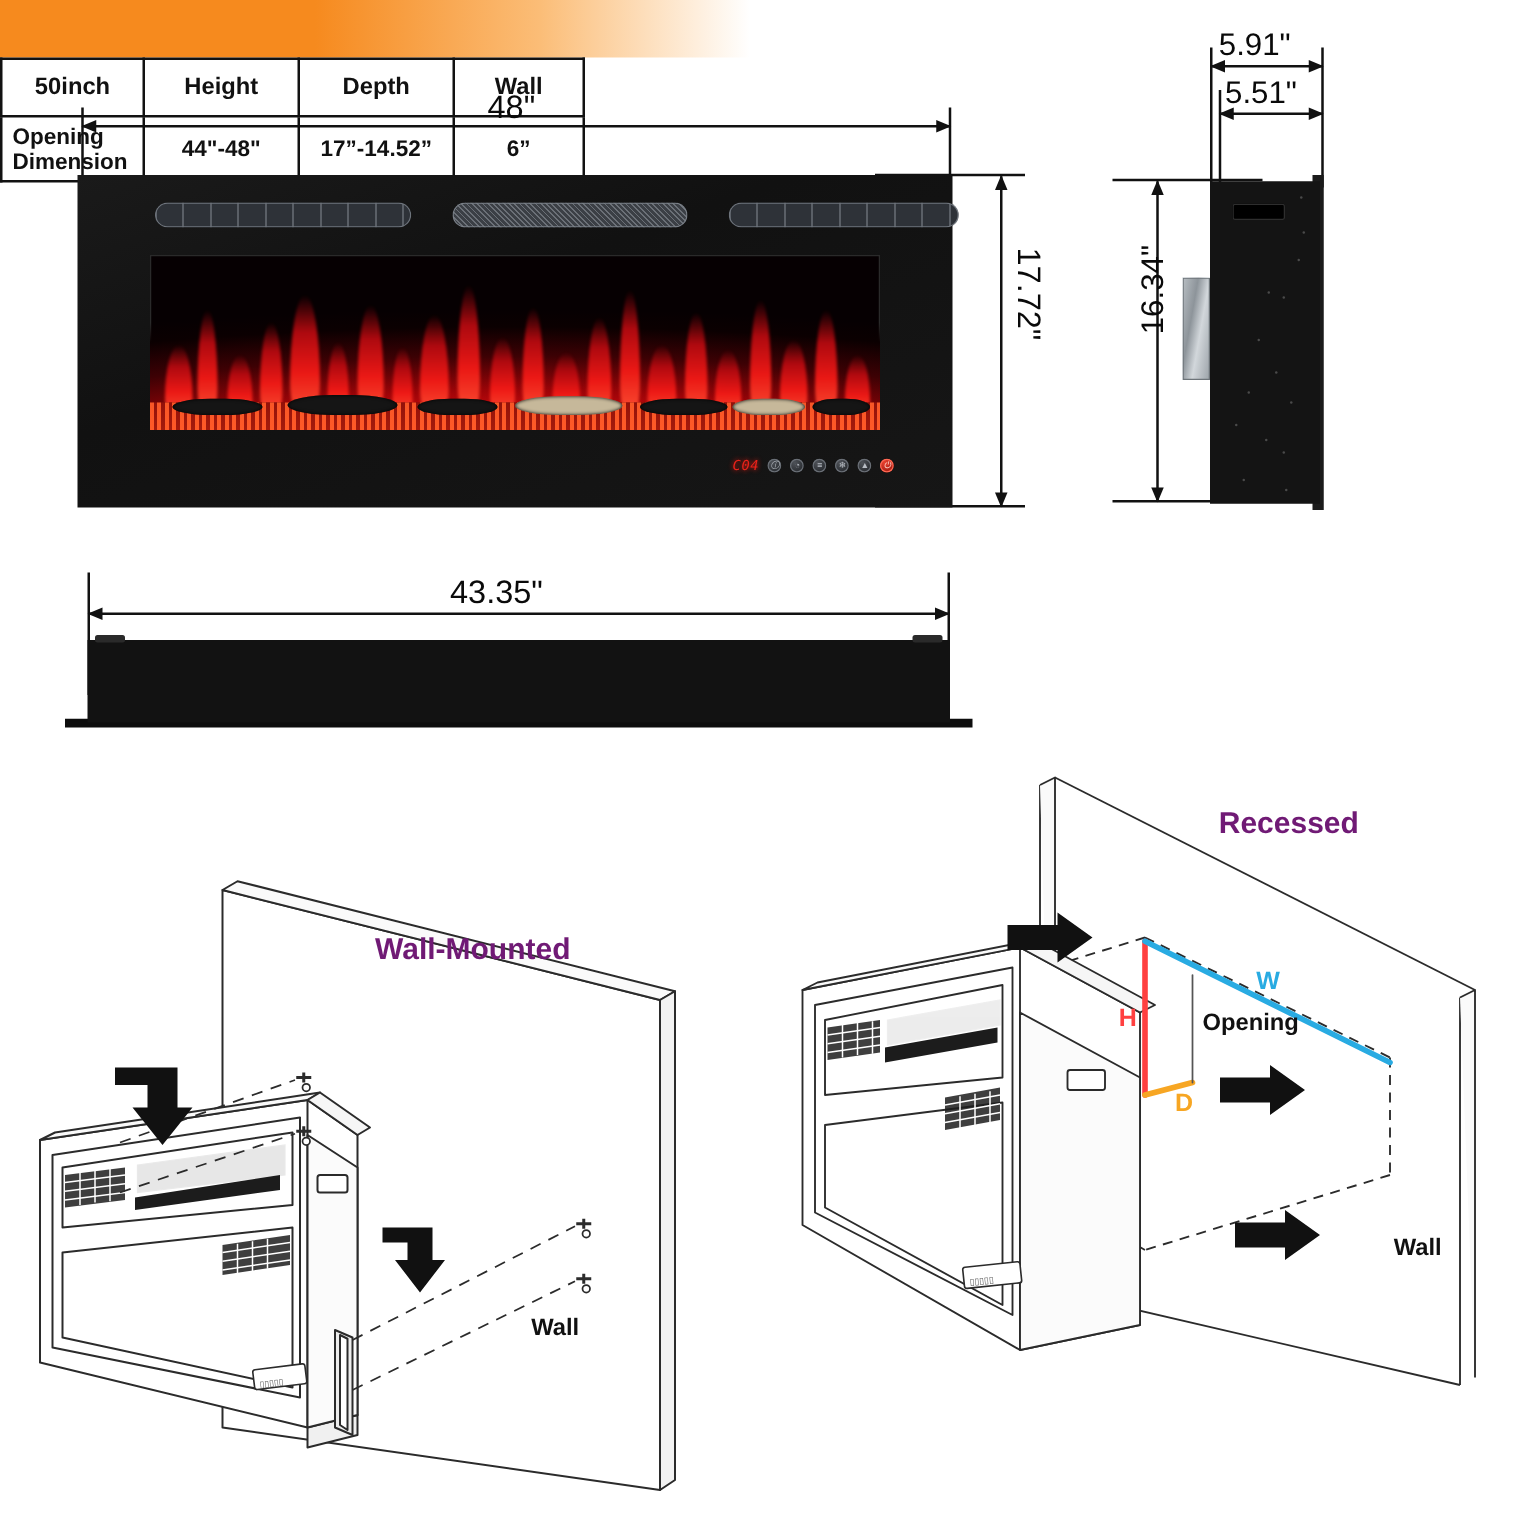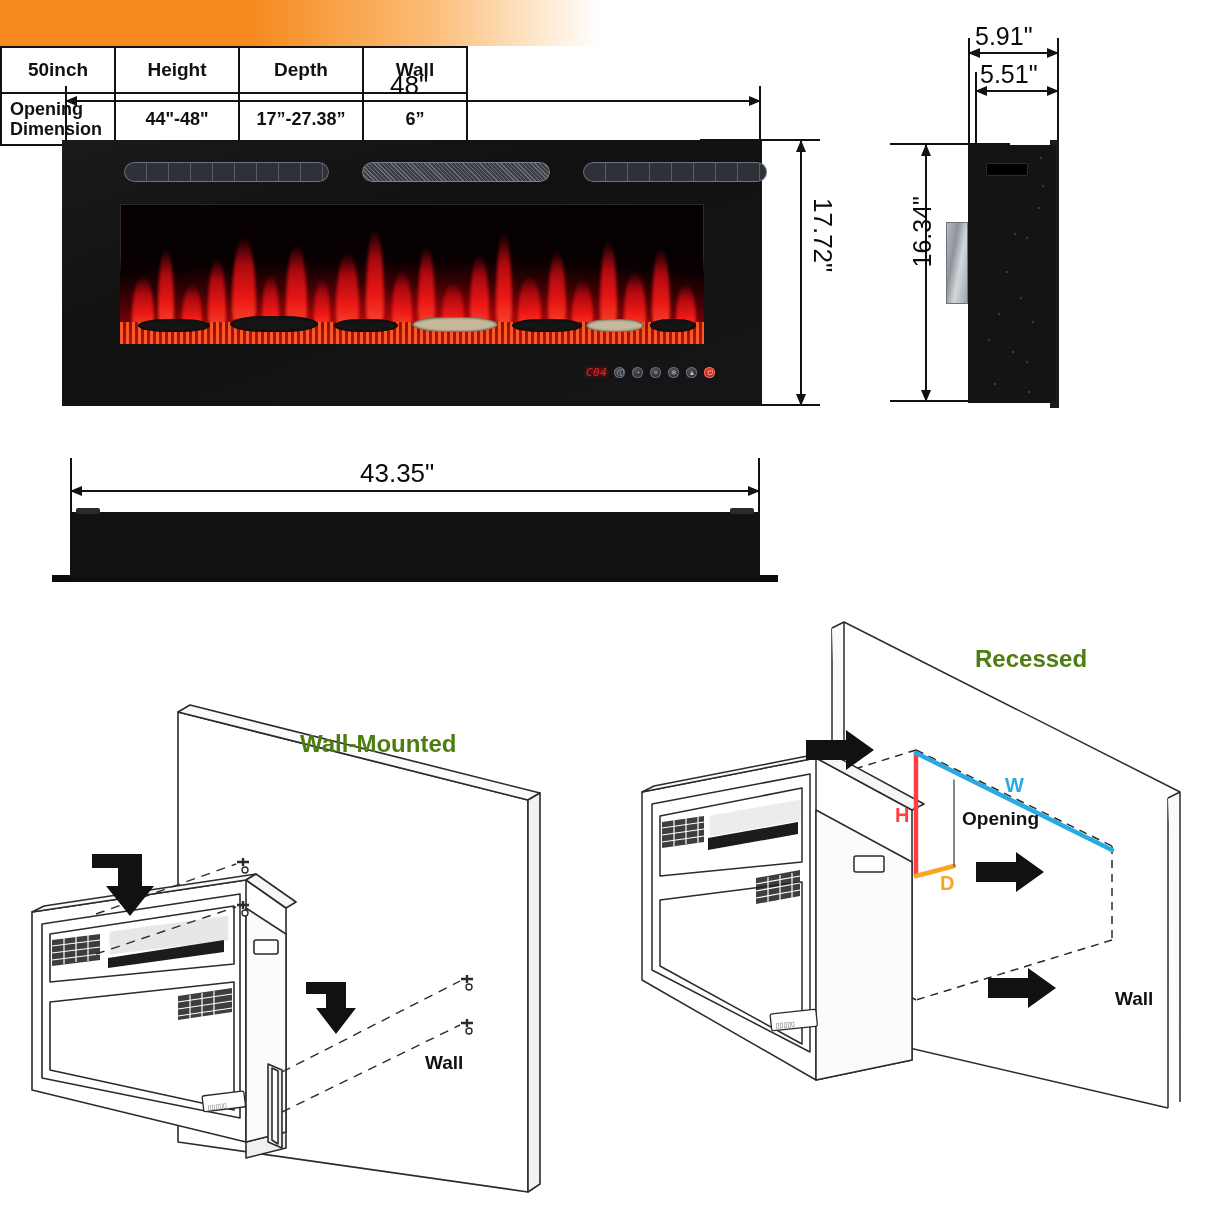--- a/index.html
+++ b/index.html
@@ -76,21 +76,21 @@
 
   
   #banner{left:0;top:626px;width:600px;height:46px;
       background:linear-gradient(90deg,#F68A1E 0%,#F68A1E 42%,#fbbd77 72%,#ffffff 100%);}
   #banner-title{position:absolute;left:38px;top:50%;transform:translateY(-50%);
       color:#fff;font-size:27px;font-weight:700;letter-spacing:.2px;}
 
   
   .illus{position:absolute;}
   .illus svg{display:block;}
-  .illus-title{position:absolute;font-size:24px;font-weight:700;color:#4d7c0f;}
+  .illus-title{position:absolute;font-size:24px;font-weight:700;color:#701a75;}
   .illus-sub{position:absolute;font-size:19px;font-weight:700;color:#111;}
   .opening-label{position:absolute;font-size:20px;font-weight:700;}
   .opening-label.h{color:#FF4040;}
   .opening-label.w{color:#29ABE2;}
   .opening-label.d{color:#F7A623;}
 
   
   #spec-table{left:790px;top:1108px;border-collapse:collapse;}
   #spec-table td{border:2.5px solid #111;text-align:center;vertical-align:middle;
       font-weight:700;color:#111;padding:3px 6px;line-height:1.12;}
@@ -277,21 +277,21 @@
       <path d="M96 282 L236 235"></path>
       <path d="M282 400 L460 309"></path>
       <path d="M282 440 L460 353"></path>
     </g>
 
     <g fill="#111">
       <path d="M92 182 L142 182 L142 214 L154 214 L130 244 L106 214 L118 214 L118 196 L92 196 Z"></path>
       <path d="M306 310 L346 310 L346 336 L356 336 L336 362 L316 336 L326 336 L326 322 L306 322 Z"></path>
     </g>
   </svg>
-  <div class="illus-title" style="left:300px;top:58px;">Wall-Mounted</div>
+  <div class="illus-title" style="left:300px;top:74px;">Wall-Mounted</div>
   <div class="illus-sub" style="left:425px;top:380px;">Wall</div>
 </div>
 
 <div class="illus" style="left:620px;top:610px;width:594px;height:500px;">
   <svg width="594" height="500" viewBox="0 0 594 500">
     <g fill="none" stroke="#2b2b2b" stroke-width="1.5" stroke-linejoin="round">
 
       <path d="M212 18 L556 190 L556 498 L212 330 Z" fill="#fff" opacity="0"></path>
       <path d="M212 18 L212 420"></path>
       <path d="M212 18 L224 12 L224 414" fill="#fafafa"></path>
@@ -369,17 +369,17 @@
     <td style="width:110px;">Height</td>
     <td style="width:110px;">Depth</td>
     <td style="width:90px;">Wall</td>
   </tr>
   <tr class="body">
     <td class="rowhead">
       <span>Opening</span><br>
       <span>Dimension</span>
     </td>
     <td>44"-48"</td>
-    <td>17”-27.38”</td>
+    <td>17”-14.52”</td>
     <td>6”</td>
   </tr>
 </tbody>
   </table>
 
 </body></html>

